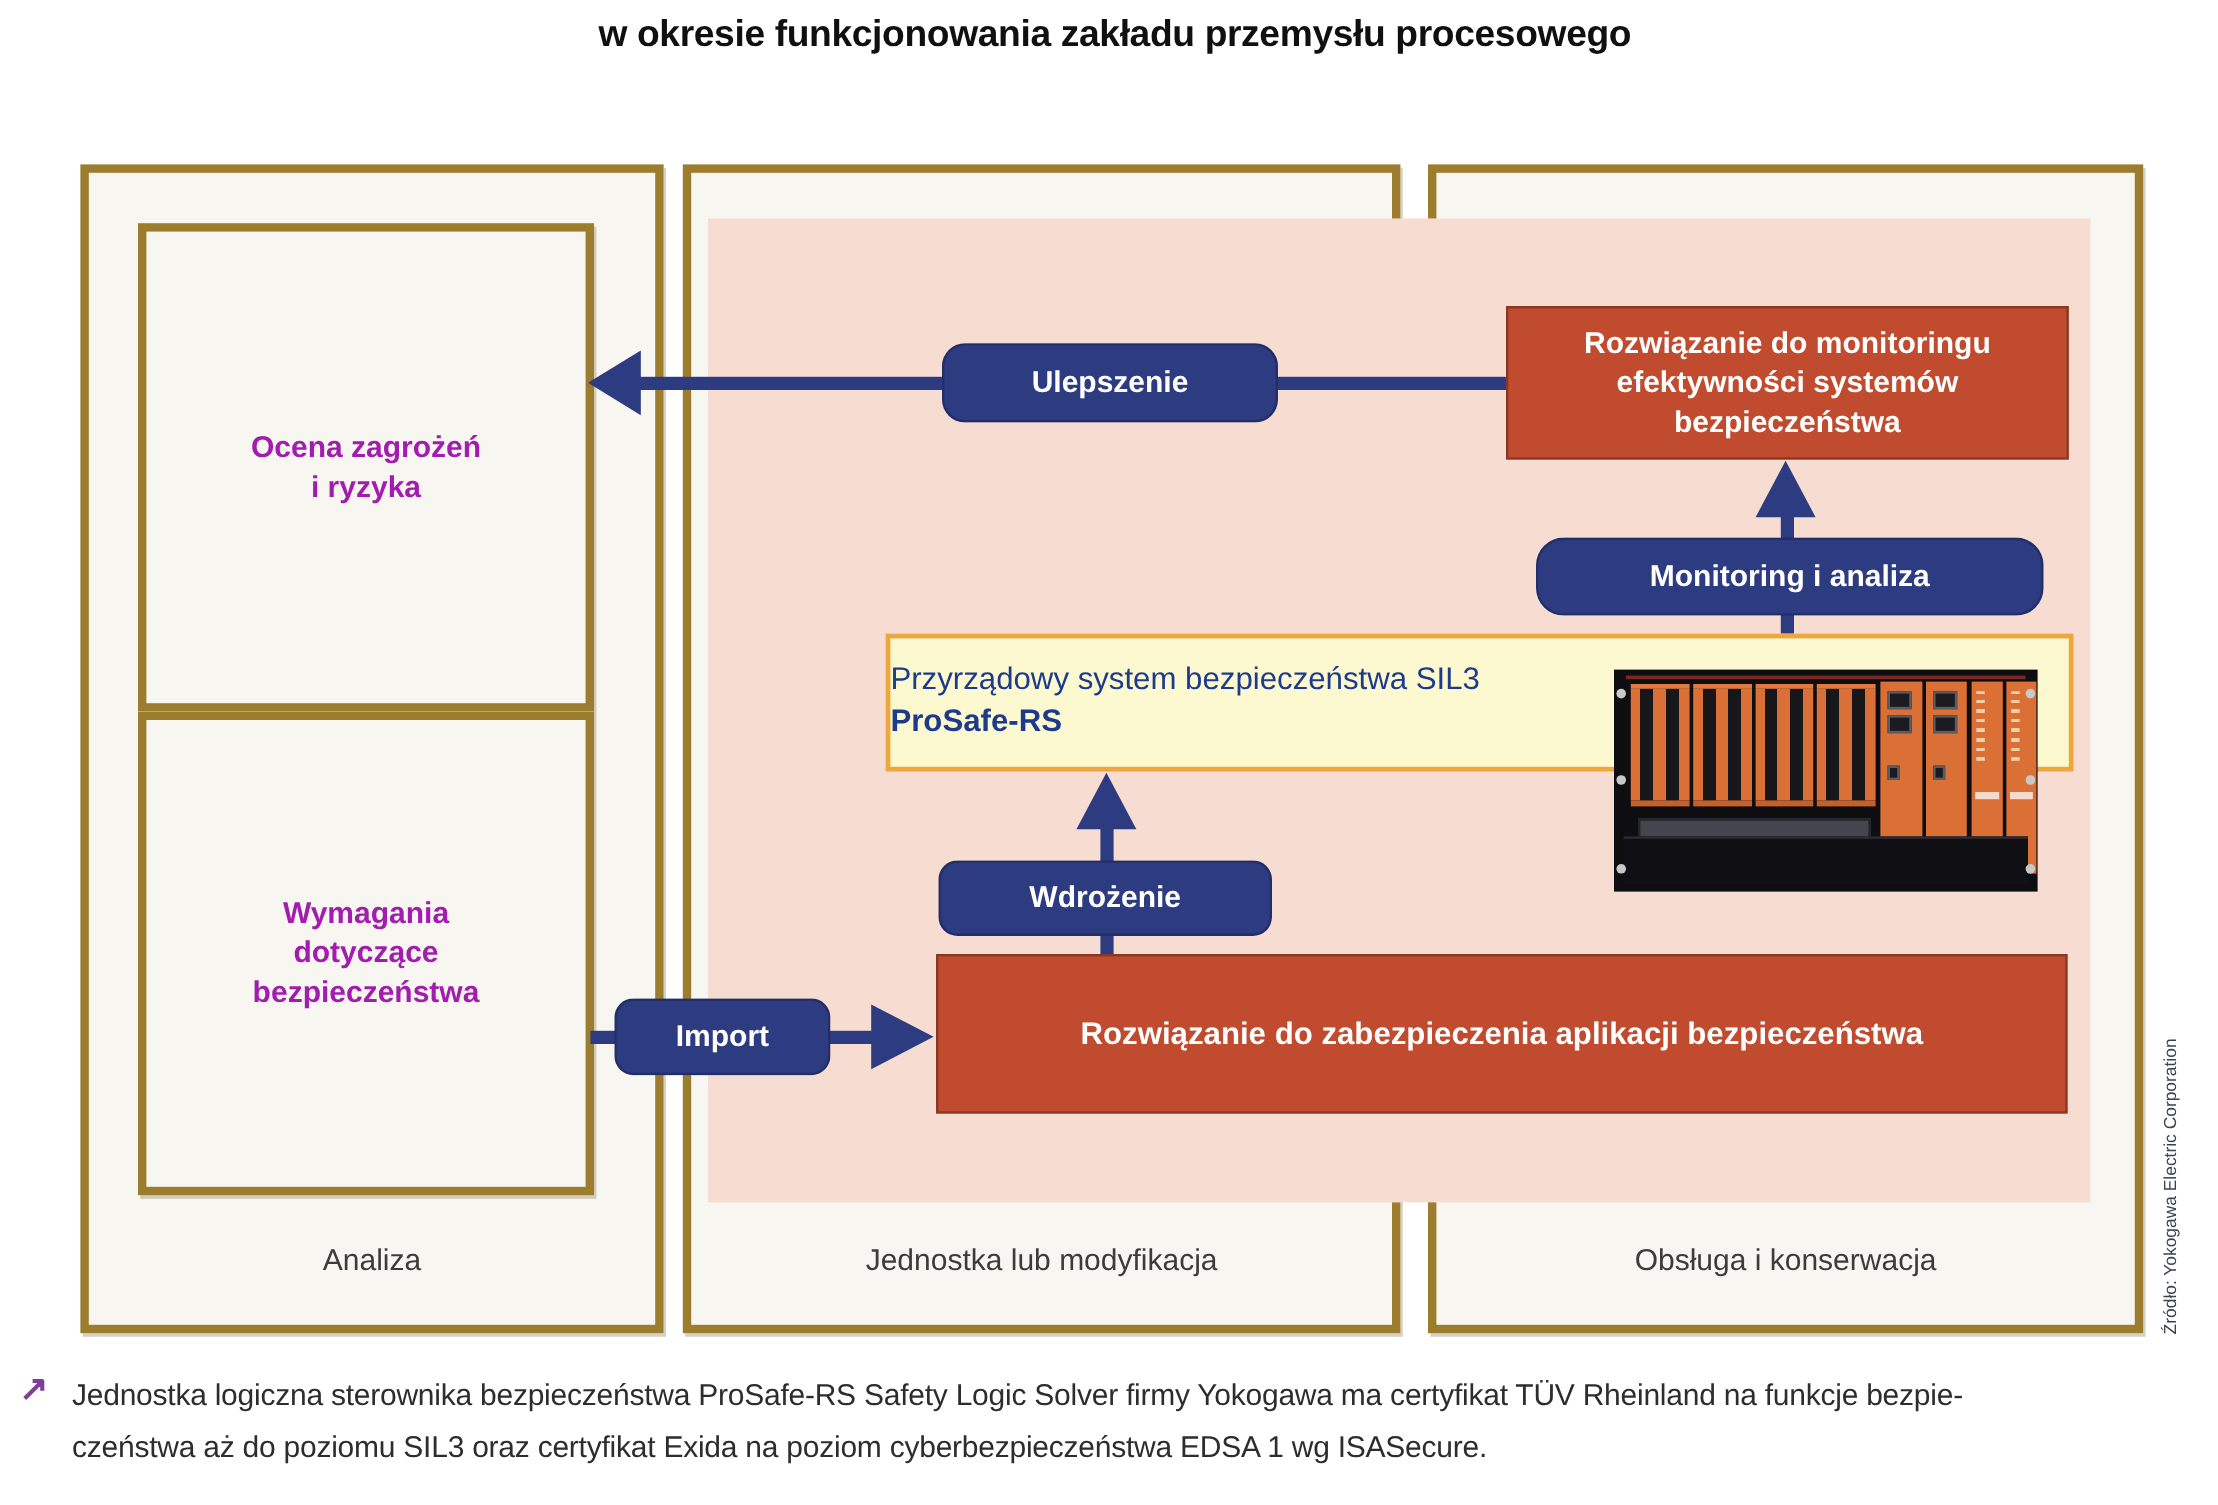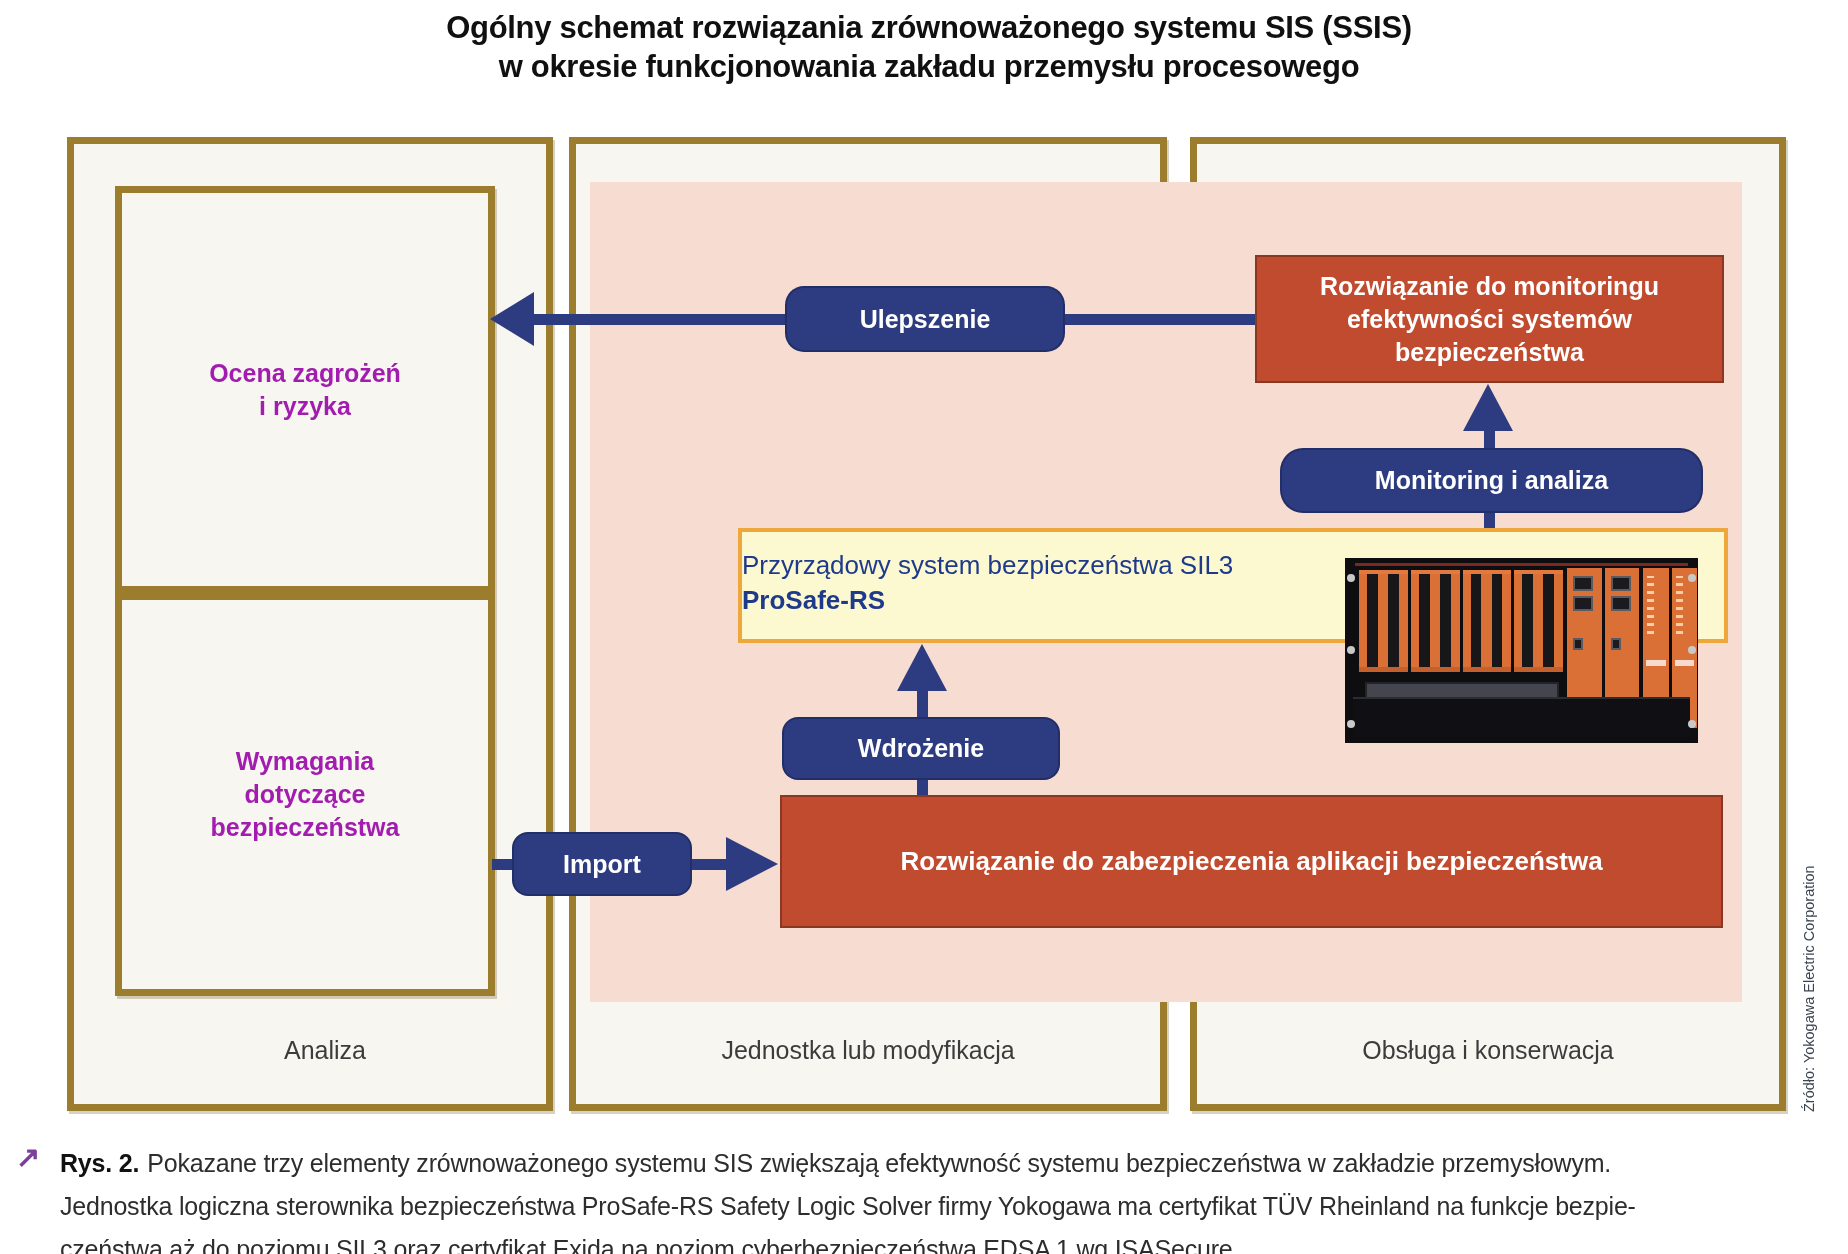--- a/index.html
+++ b/index.html
@@ -18,21 +18,21 @@
   #title{left:70px;top:8px;width:1718px;text-align:center;color:#101010;
          font-weight:bold;font-size:31px;line-height:39px;letter-spacing:-0.3px;z-index:1;}
 
   
   .col{background:var(--column-fill);border:7px solid var(--gold);box-sizing:border-box;
        z-index:1;box-shadow:2px 3px 0 rgba(92,72,22,0.25);}
   #col-analiza{left:67px;top:137px;width:486px;height:974px;}
   #col-realizacja{left:569px;top:137px;width:598px;height:974px;}
   #col-obsluga{left:1190px;top:137px;width:596px;height:974px;}
   .phase-label{top:1036px;text-align:center;font-size:25px;color:#3c3c3c;z-index:3;}
-  #lbl-analiza{left:67px;width:486px;margin-left:15px;}
+  #lbl-analiza{left:67px;width:486px;}
   #lbl-realizacja{left:569px;width:598px;}
   #lbl-obsluga{left:1190px;width:596px;}
 
   
   .abox{left:115px;width:380px;background:var(--column-fill);border:7px solid var(--gold);
         box-sizing:border-box;z-index:3;color:#a21caf;font-weight:bold;font-size:25px;
         line-height:33px;box-shadow:2px 3px 0 rgba(92,72,22,0.25);}
   #box-ocena{top:186px;height:407px;}
   #box-wymagania{top:593px;height:403px;}
 
@@ -110,21 +110,20 @@
   
   #source{left:1801px;top:1112px;width:258px;transform:rotate(-90deg);transform-origin:0 0;
       font-size:14.5px;color:#3a4450;z-index:1;}
 </style>
 </head>
 <body>
 
 <div id="canvas" style="--gold: #9c7d2e; --column-fill: #f8f6f0; --pink: #f7ddd1; --navy: #2d3b80; --red: #c04b2e; --yellow-fill: #fcf8d0; --yellow-border: #eda73d; --navy-text: #1e3a8c; --purple: #7d3f98;">
 
   <div id="title" class="abs">
-    <div>Ogólny schemat rozwiązania zrównoważonego systemu SIS (SSIS)</div>
     <div>w okresie funkcjonowania zakładu przemysłu procesowego</div>
   </div>
 
   <div id="col-analiza" class="abs col"></div>
   <div id="col-realizacja" class="abs col"></div>
   <div id="col-obsluga" class="abs col"></div>
 
   <div id="pink" class="abs"></div>
 
   <div id="box-ocena" class="abs abox cc preline">Ocena zagrożeń
@@ -201,22 +200,19 @@
 
   <div id="red-app" class="abs redbox cc">Rozwiązanie do zabezpieczenia aplikacji bezpieczeństwa</div>
 
 
   <div id="lbl-analiza" class="abs phase-label">Analiza</div>
   <div id="lbl-realizacja" class="abs phase-label">Jednostka lub modyfikacja</div>
   <div id="lbl-obsluga" class="abs phase-label">Obsługa i konserwacja</div>
 
   <div id="caption-icon" class="abs">↗</div>
   <div id="caption" class="abs">
-    <div>
-      <span class="cap-label">Rys. 2.</span><span>Pokazane trzy elementy zrównoważonego systemu SIS zwiększają efektywność systemu bezpieczeństwa w zakładzie przemysłowym.</span>
-    </div>
     <div>Jednostka logiczna sterownika bezpieczeństwa ProSafe-RS Safety Logic Solver firmy Yokogawa ma certyfikat TÜV Rheinland na funkcje bezpie-</div>
     <div>czeństwa aż do poziomu SIL3 oraz certyfikat Exida na poziom cyberbezpieczeństwa EDSA 1 wg ISASecure.</div>
   </div>
 
   <div id="source" class="abs">Źródło: Yokogawa Electric Corporation</div>
 
 </div>
 
 </body></html>

